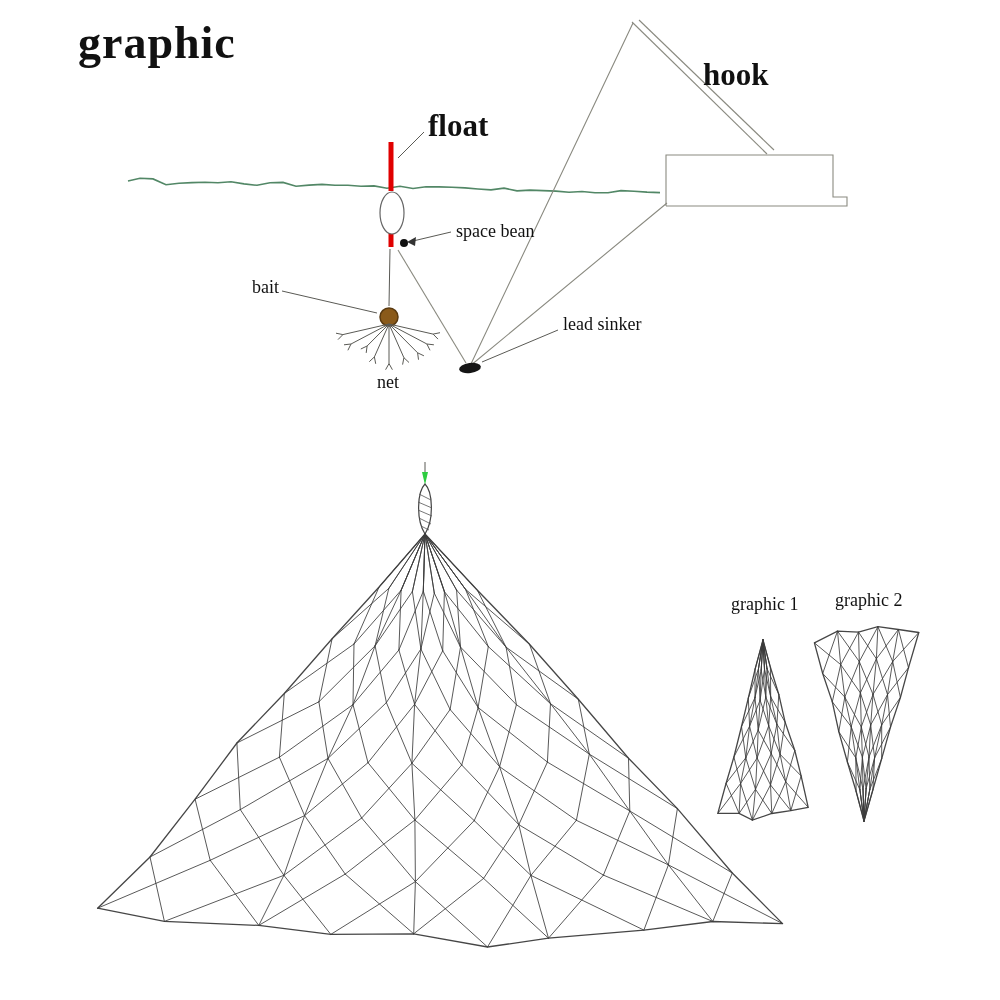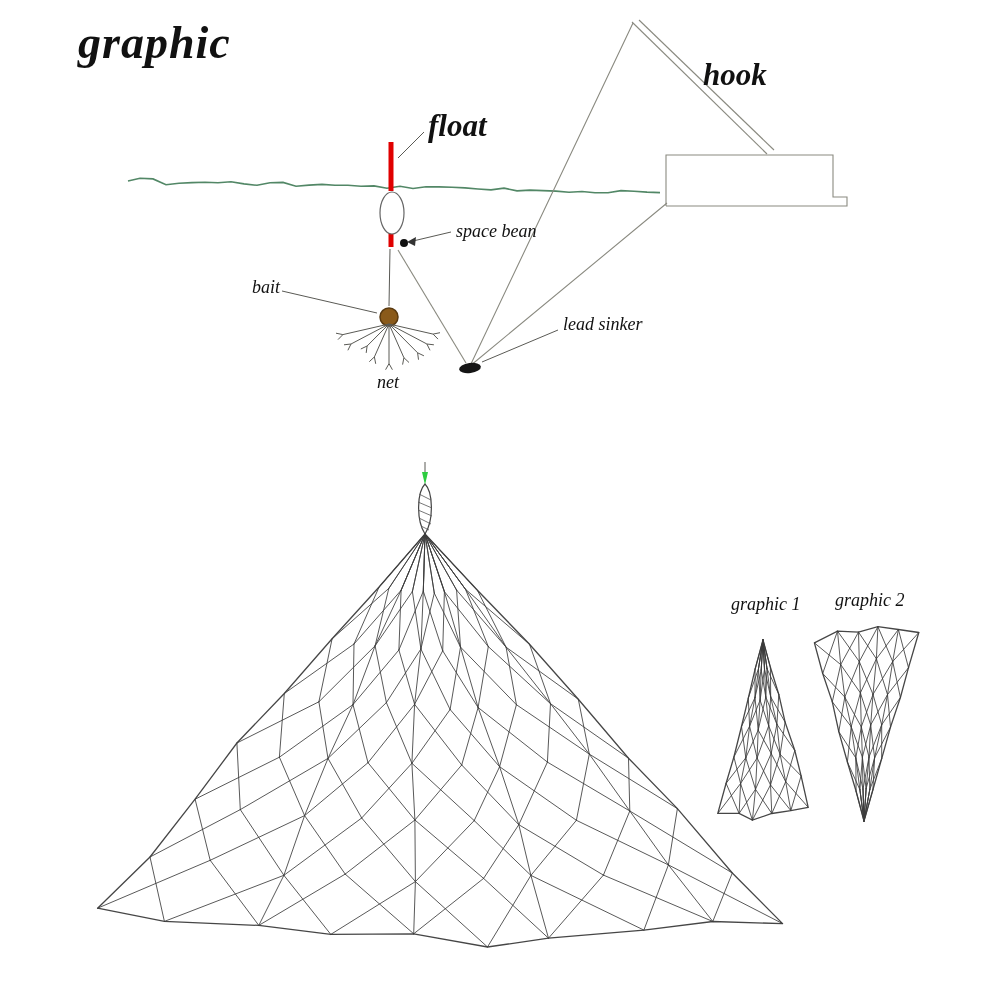--- a/index.html
+++ b/index.html
@@ -1,16 +1,16 @@
 <!DOCTYPE html>
 <html style="--background: #ffffff; --ink: #111111; --line: #8a8a80; --water: #3f7a55; --float-red: #e00000; --bait-brown: #8a5a1a; --sinker-black: #151515; --net-ink: #3c3c3c; --spindle-green: #2ecc40;"><head>
 <meta charset="utf-8">
 <style>
   html,body{margin:0;padding:0;background:#fff;}
-  .canvas{position:relative;width:920px;height:1000px;background:var(--background,#fff);overflow:hidden;font-style:italic;}
+  .canvas{position:relative;width:920px;height:1000px;background:var(--background,#fff);overflow:hidden;}
   svg{position:absolute;left:0;top:0;}
   .label{font-family:"Liberation Serif","DejaVu Serif",serif;fill:var(--ink,#111);}
   .title-label{font-size:46px;font-weight:700;letter-spacing:1px;}
   .big-label{font-size:31px;font-weight:700;}
   .small-label{font-size:18px;}
   .thin{fill:none;stroke:var(--line,#8a8a80);stroke-width:1.1;}
   .pointer{fill:none;stroke:#5a5a55;stroke-width:1;}
   .water{fill:none;stroke:var(--water,#3f7a55);stroke-width:1.6;opacity:.9;}
   .float-red{stroke:var(--float-red,#e00000);stroke-width:5;stroke-linecap:butt;}
   .net-line{fill:none;stroke:var(--net-ink,#3c3c3c);stroke-width:1;stroke-linecap:round;opacity:.85;}

